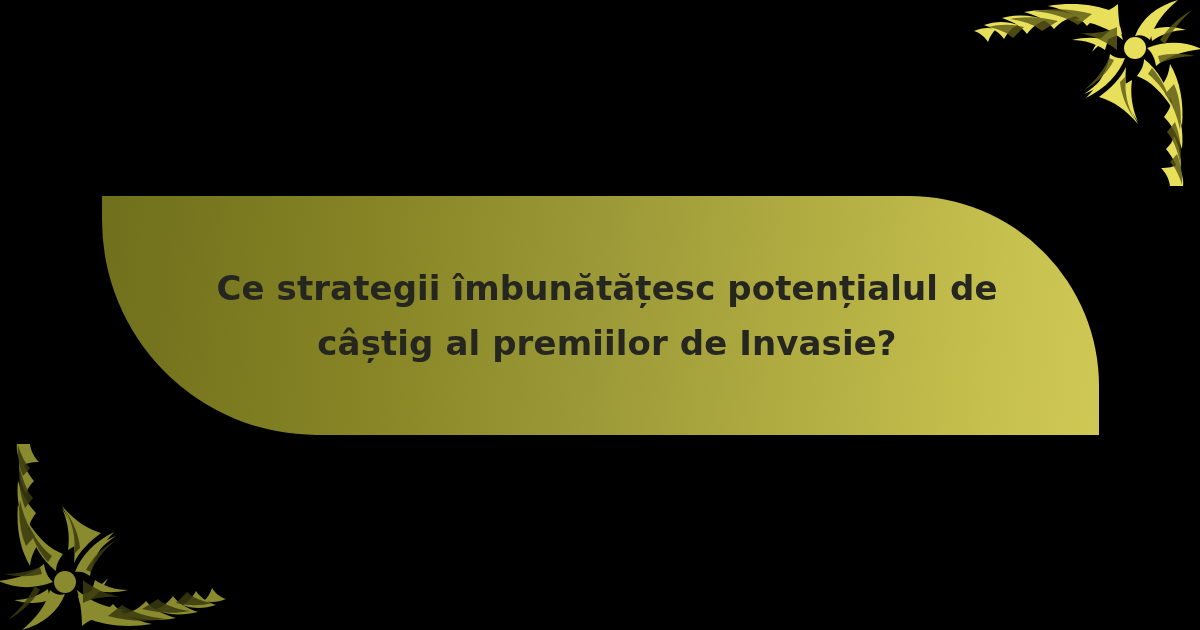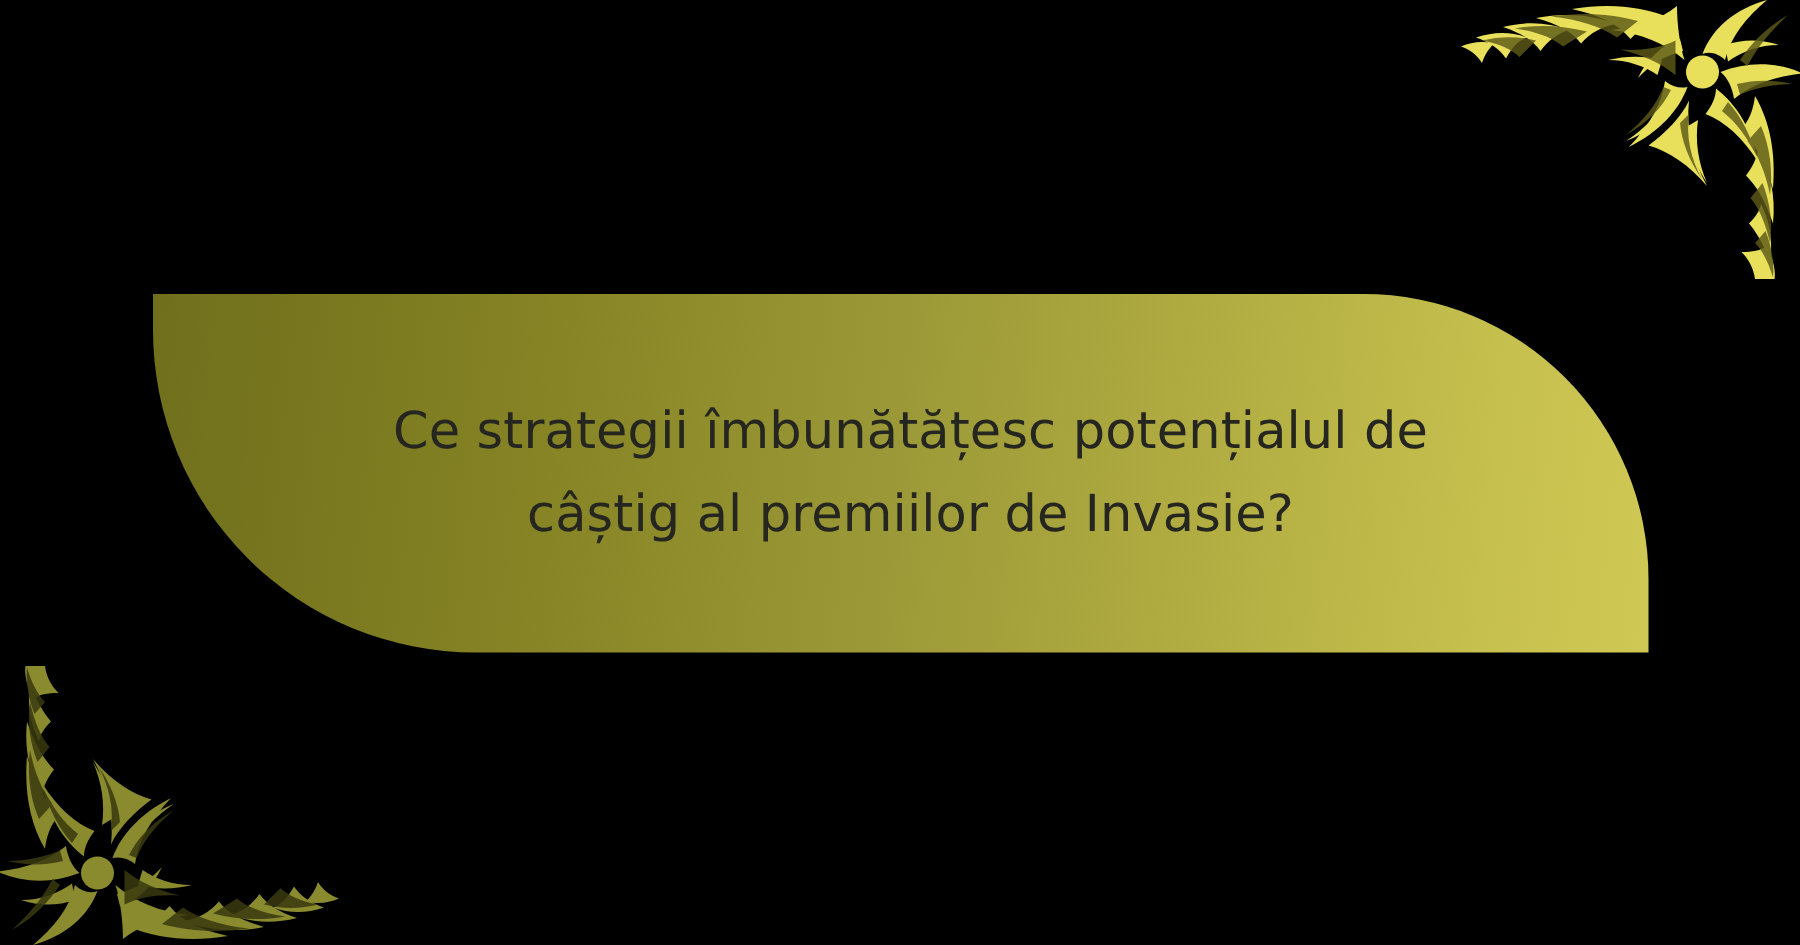--- a/index.html
+++ b/index.html
@@ -71,21 +71,21 @@
     left: 13px;
     right: 0;
     top: 50%;
     transform: translateY(-50%);
     padding: 0 70px;
     box-sizing: border-box;
     text-align: center;
     color: #262620;
     font-size: 34px;
     line-height: 1.62;
-    font-weight: 400;
+    font-weight: 700;
     letter-spacing: 0.1px;
     white-space: pre-line;
   }
 </style>
 </head>
 <body>
 
 <div id="card">
 
   <div class="bg-layer"></div>

